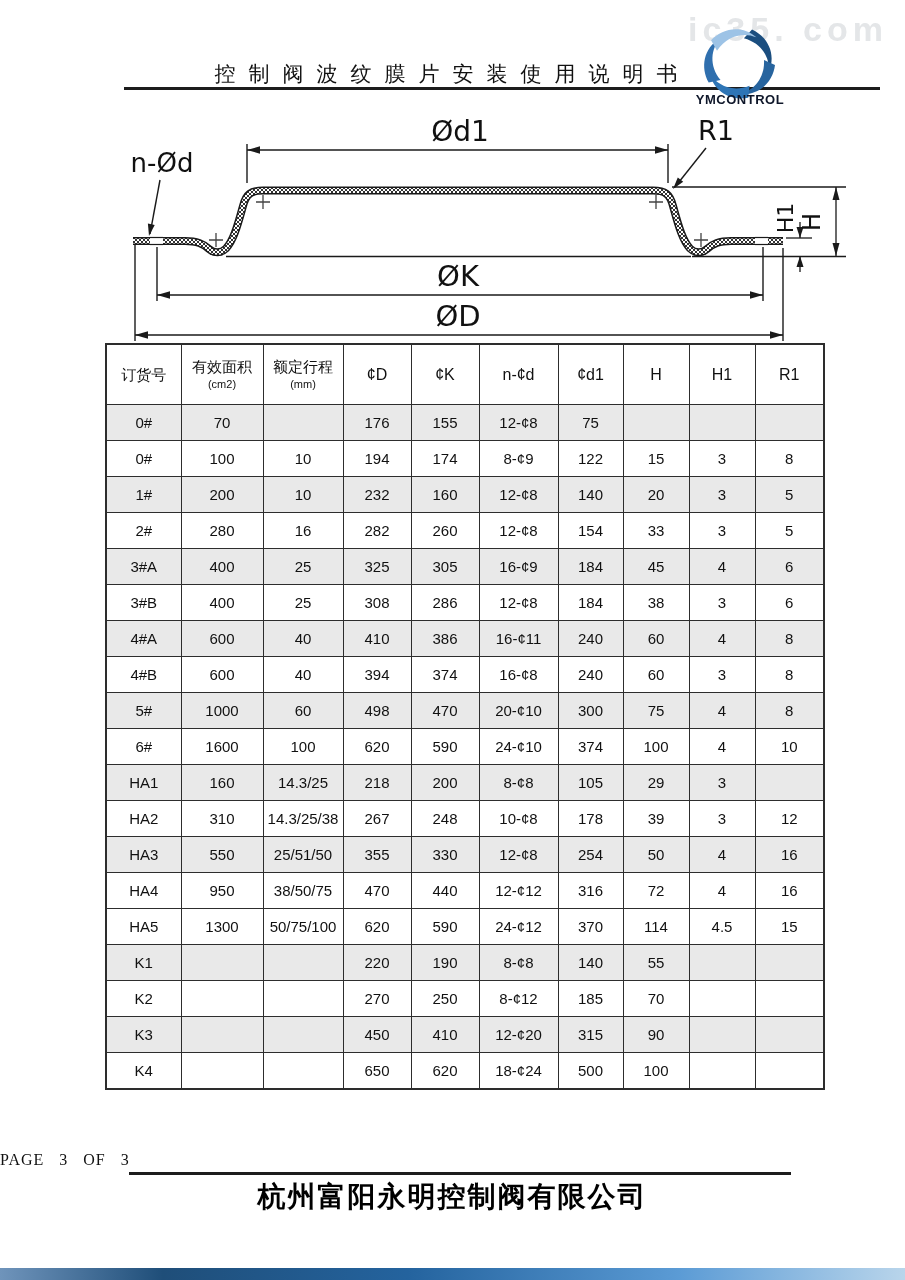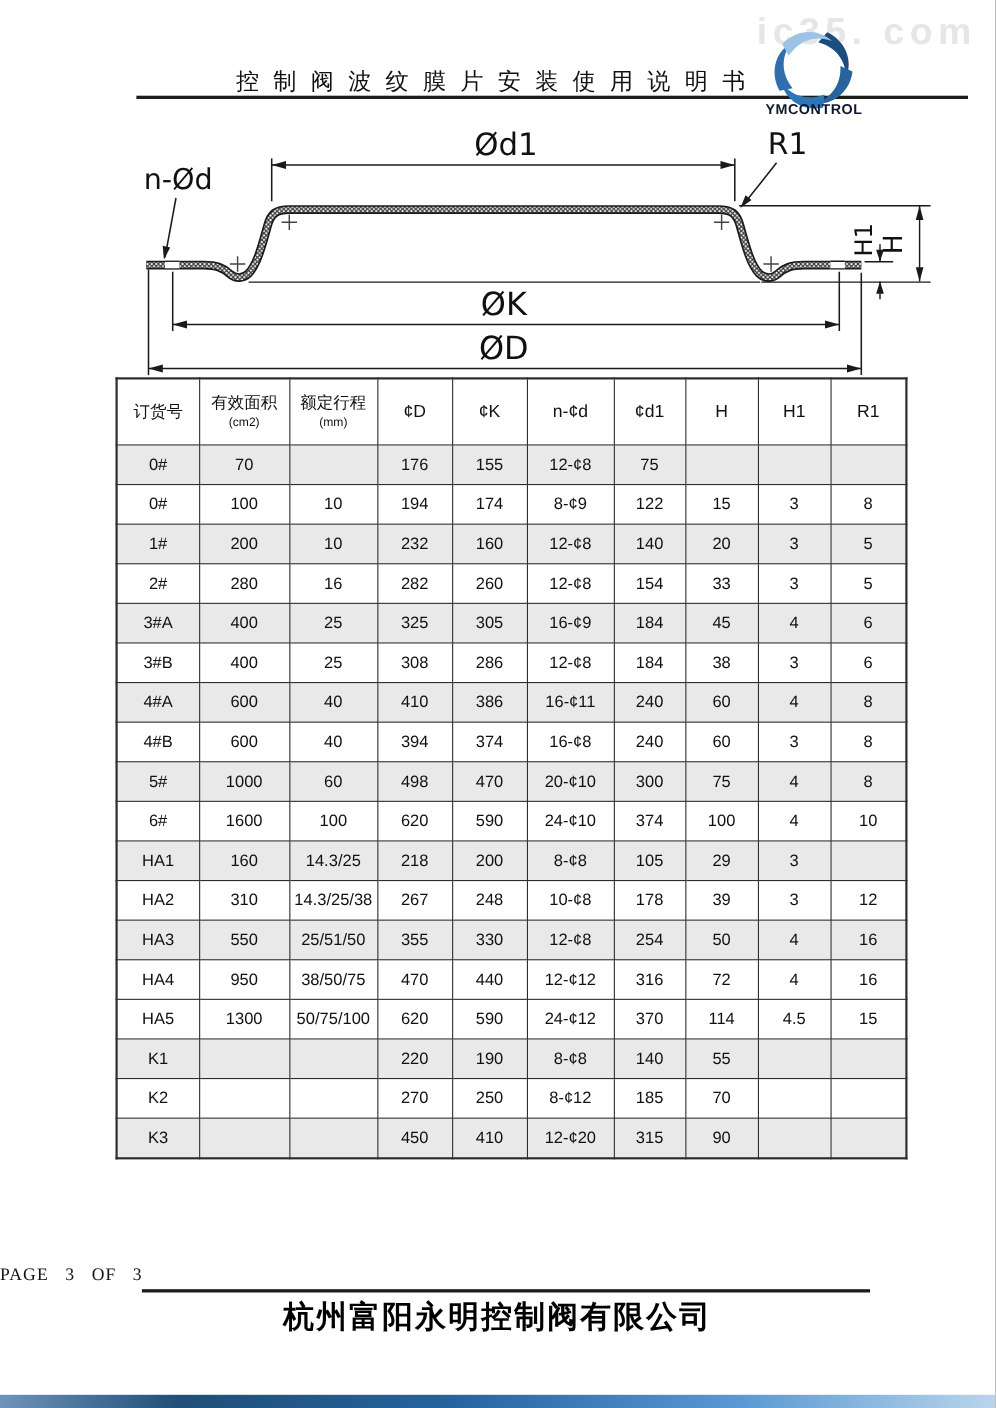--- a/index.html
+++ b/index.html
@@ -414,20 +414,32 @@
           <td></td>
           <td></td>
           <td>450</td>
           <td>410</td>
           <td>12-¢20</td>
           <td>315</td>
           <td>90</td>
           <td></td>
           <td></td>
         </tr>
+        <tr>
+          <td>K4</td>
+          <td></td>
+          <td></td>
+          <td>650</td>
+          <td>620</td>
+          <td>18-¢24</td>
+          <td>500</td>
+          <td>100</td>
+          <td></td>
+          <td></td>
+        </tr>
       </tbody>
   </table>
 
   <div class="page-indicator">PAGE 3 OF 3</div>
   <div class="footer-rule"></div>
   <div class="company-name">杭州富阳永明控制阀有限公司</div>
   <div class="bottom-bar"></div>
 
 </div>
 

